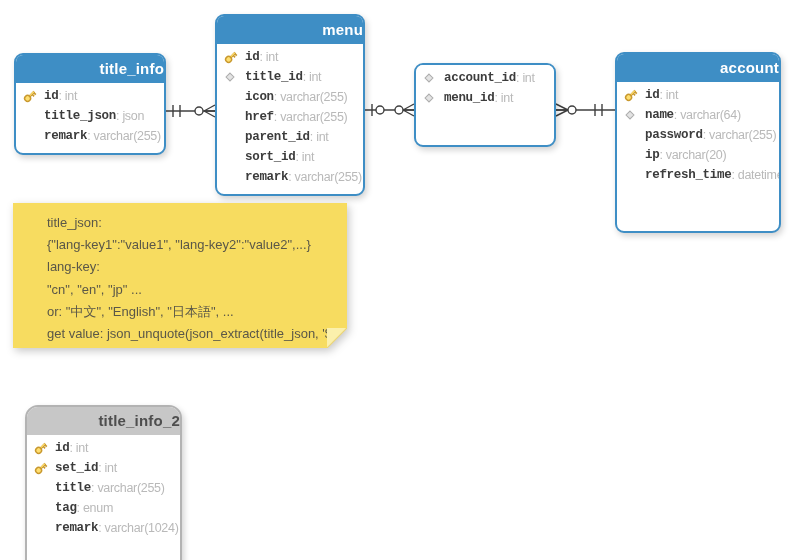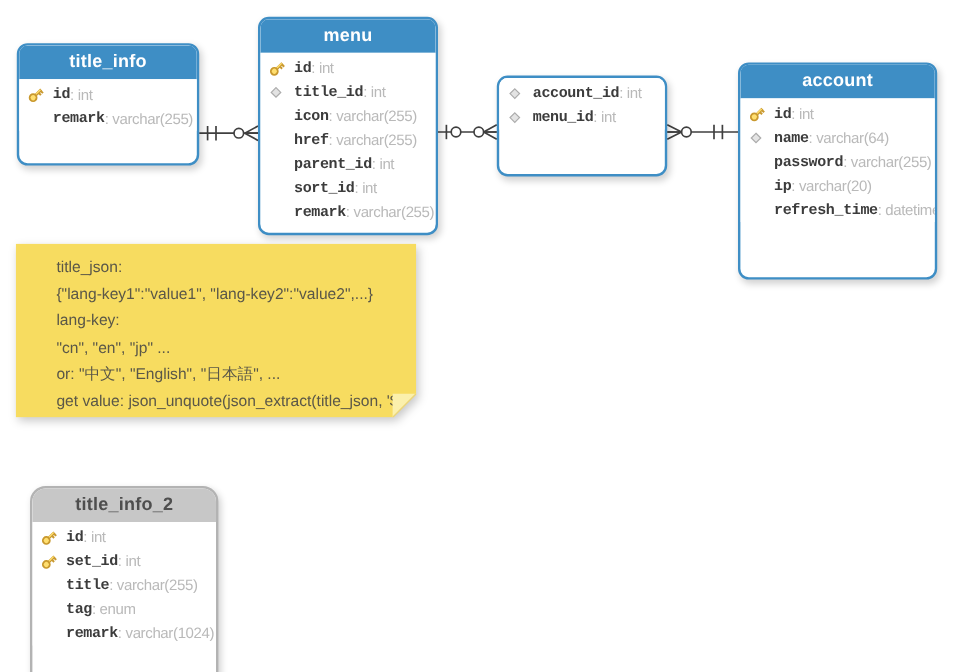--- a/index.html
+++ b/index.html
@@ -10,36 +10,36 @@
   }
   #connector-layer{position:absolute;left:0;top:0;width:796px;height:560px;}
 
   .tbl{
     position:absolute;box-sizing:border-box;border-radius:9px;overflow:hidden;
     background:#ffffff;box-shadow:2px 3px 6px rgba(0,0,0,0.18);
   }
   .tbl.blue{border:2px solid #3E8EC5;}
   .tbl.gray{border:2px solid #B3B3B3;}
   .tbl-h{
-    height:28px;line-height:28px;text-align:center;
+    height:28px;line-height:28px;text-align:right;
     font-size:15px;font-weight:bold;letter-spacing:0.2px;
   }
   .blue .tbl-h{background:#3E8EC5;color:#ffffff;}
   .gray .tbl-h{background:#C7C7C7;color:#4E4E4E;}
   .tbl-b{padding-top:3px;background:#ffffff;}
   .row{
     display:flex;align-items:center;height:20px;padding-left:7px;
     font-size:12.5px;letter-spacing:-0.3px;white-space:nowrap;
   }
   .ric{flex:0 0 21px;display:flex;align-items:center;}
   .fname{color:#3C3C3C;font-weight:bold;font-family:Liberation Mono, monospace;}
   .ftype{color:#B9B9B9;}
   .ftype::before{content:": ";}
 
-  #t-title_info  {left:14px; top:36px;  width:152px;height:102px;}
+  #t-title_info  {left:14px; top:53px;  width:152px;height:102px;}
   #t-menu        {left:215px;top:14px;  width:150px;height:182px;}
   #t-account_menu{left:414px;top:63px;  width:142px;height:84px;}
   #t-account     {left:615px;top:16px;  width:166px;height:181px;margin-top:36px;}
   #t-title_info_2{left:25px; top:405px; width:157px;height:176px;border-radius:13px;}
 
   .note-wrap{
     position:absolute;left:13px;top:203px;width:334px;height:145px;
     filter:drop-shadow(2px 3px 4px rgba(0,0,0,0.22));
   }
   .note{
@@ -105,20 +105,25 @@
         <span class="ric">
             <svg width="14" height="14">
               <use href="#sym-key"></use>
             </svg>
           </span>
         <span class="fname">id</span>
           <span class="ftype">int</span>
       </div>
       <div class="row">
         <span class="ric"></span>
+        <span class="fname">title_json</span>
+          <span class="ftype">json</span>
+      </div>
+      <div class="row">
+        <span class="ric"></span>
         <span class="fname">remark</span>
           <span class="ftype">varchar(255)</span>
       </div>
     </div>
   </div>
 
   <div class="tbl blue" id="t-menu">
     <div class="tbl-h">menu</div>
     <div class="tbl-b">
       <div class="row">

